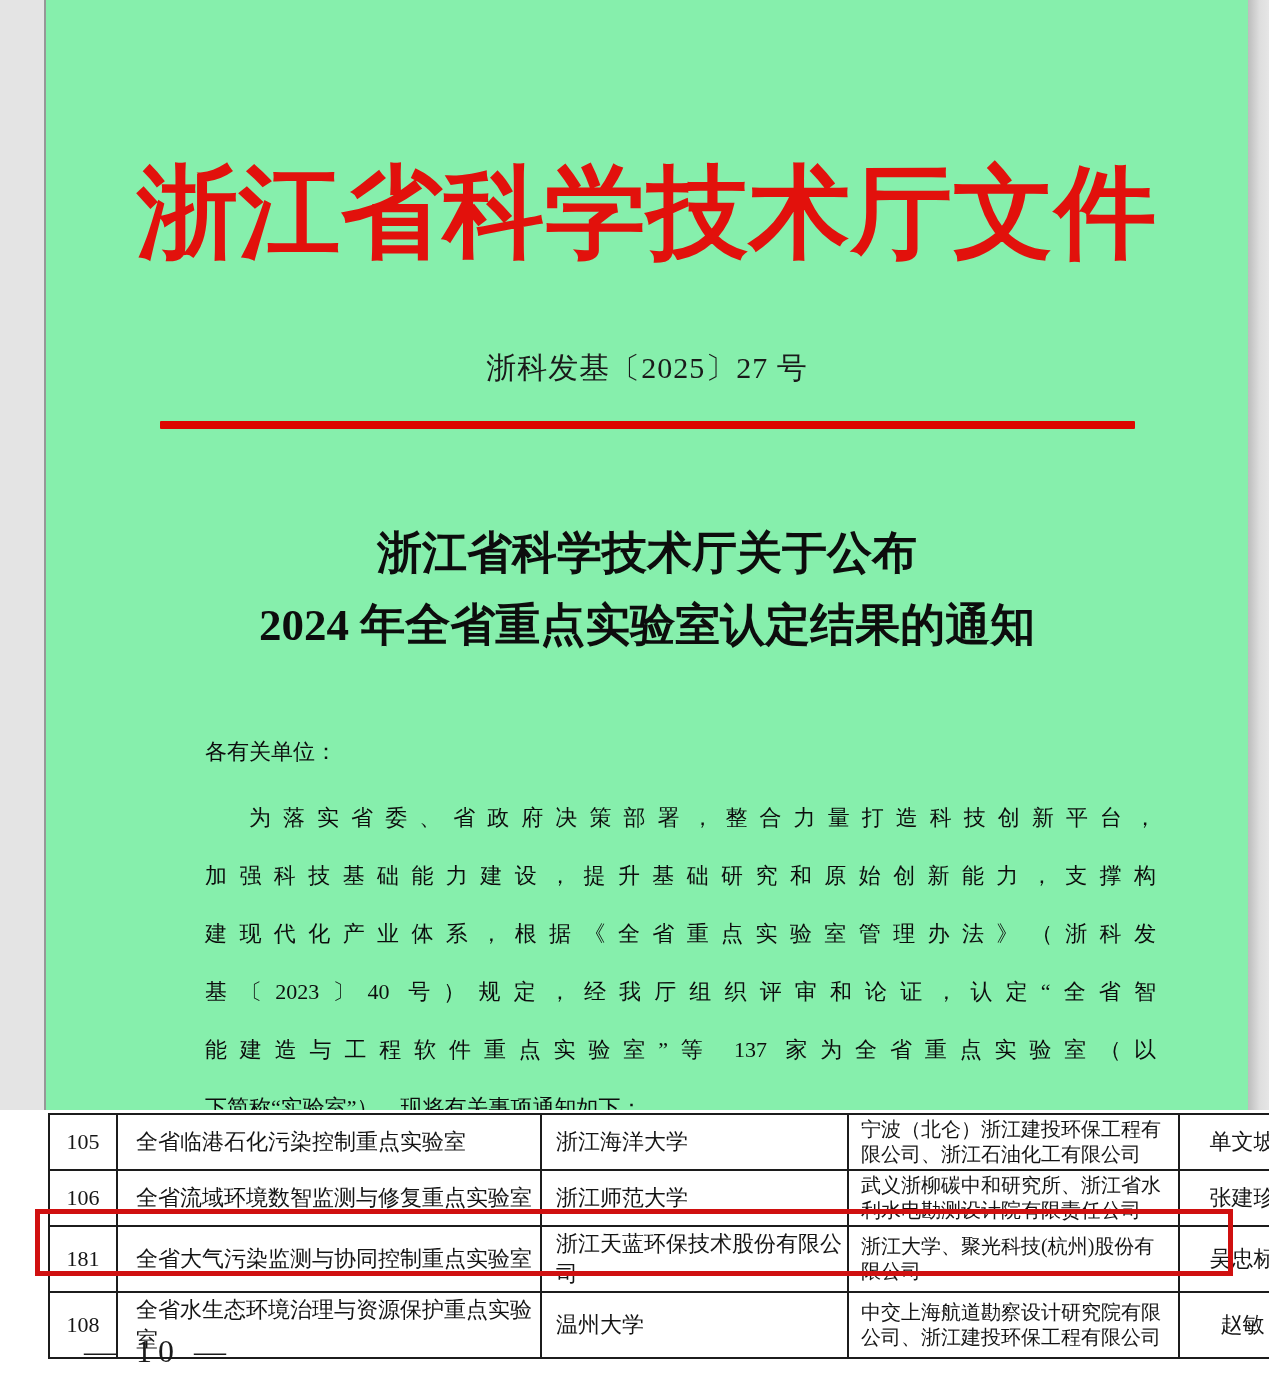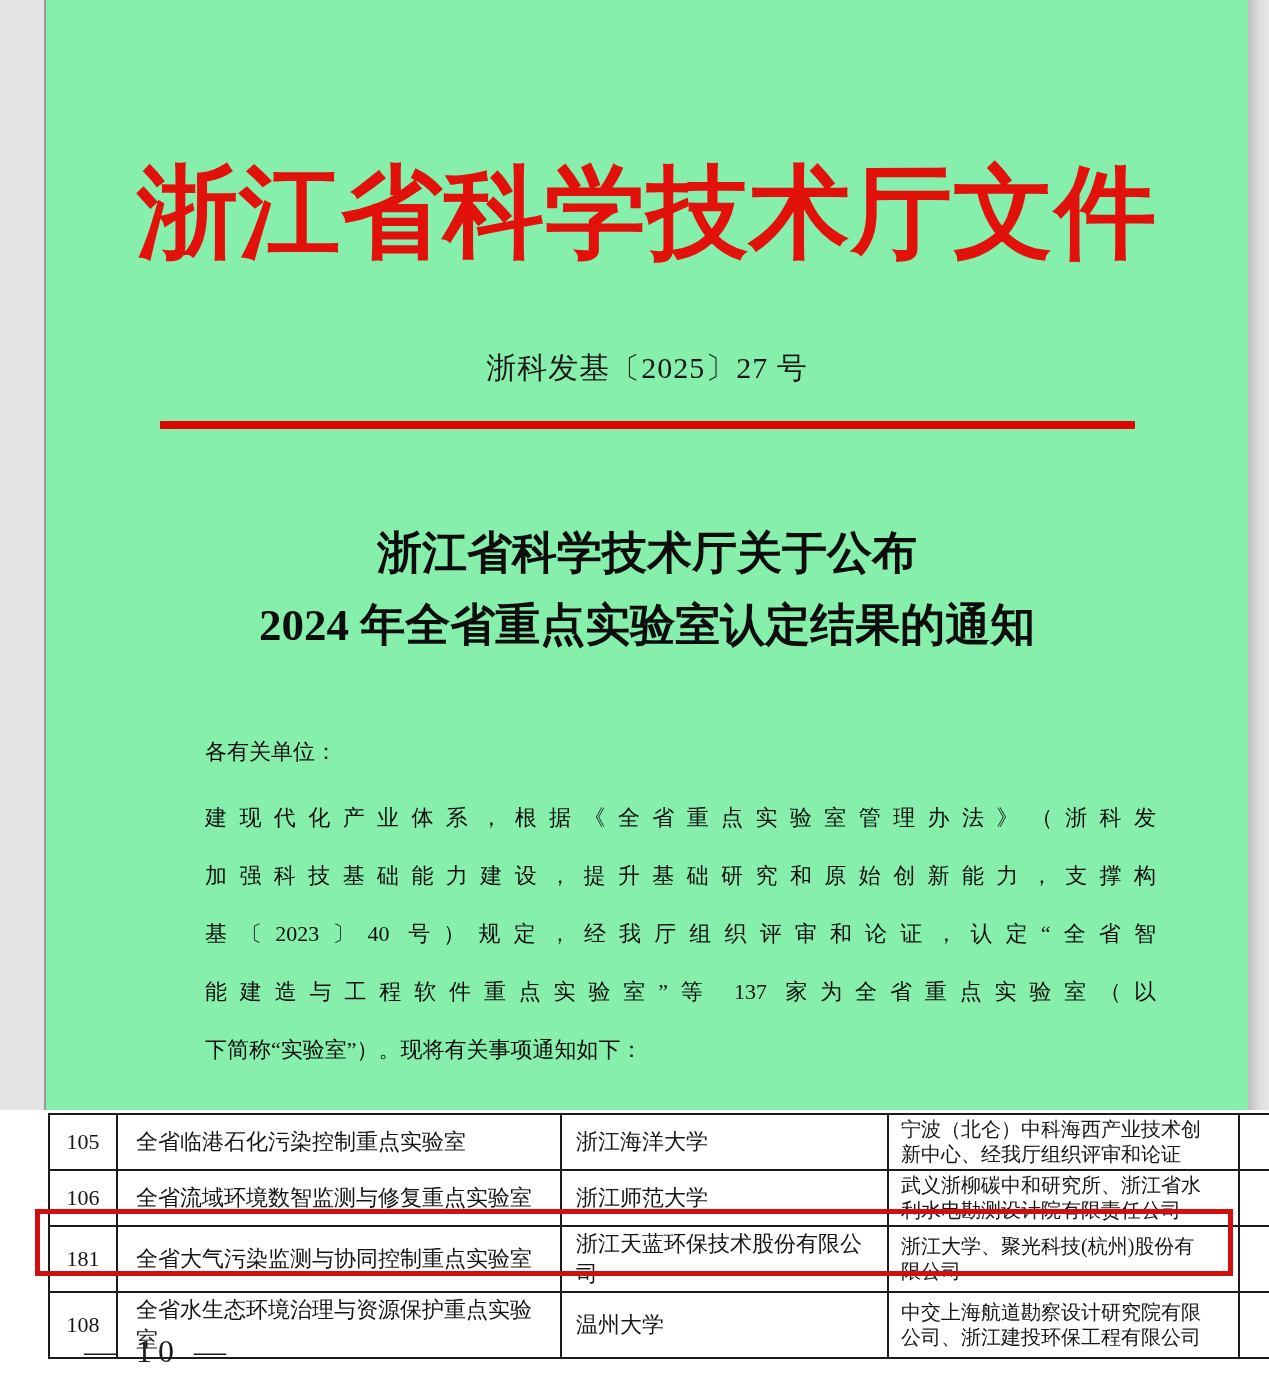--- a/index.html
+++ b/index.html
@@ -97,21 +97,21 @@
   table.lab-table {
     position: absolute; left: 48px; top: 3px;
     border-collapse: collapse;
     table-layout: fixed;
     width: 1179px;
     font-size: 22px;
     color: #151515;
   }
   .lab-table td {
     border: 2px solid #1c1c1c;
-    padding: 2px 24px;
+    padding: 2px 4px;
     height: 48px;
     vertical-align: middle;
     overflow: hidden;
   }
   td.c-no { width: 62px; text-align: center; padding: 2px 2px; }
   td.c-lab { width: 400px; text-align: left; padding-left: 18px; }
   td.c-inst { width: 287px; text-align: left; padding-left: 14px; font-size: 22px; }
   td.c-part { width: 313px; text-align: left; font-size: 20px; line-height: 25px; padding-left: 12px; }
   td.c-dir { width: 117px; text-align: center; }
 
@@ -147,36 +147,37 @@
 
     <div class="red-rule"></div>
 
     <div class="subject">
       <div>浙江省科学技术厅关于公布</div>
       <div>2024 年全省重点实验室认定结果的通知</div>
     </div>
 
     <div class="body-block">
       <div class="salutation">各有关单位：</div>
+      <div class="para-line first">为落实省委、省政府决策部署，整合力量打造科技创新平台，</div>
+      <div class="para-line">加强科技基础能力建设，提升基础研究和原始创新能力，支撑构</div>
       <div class="para-line">建现代化产业体系，根据《全省重点实验室管理办法》（浙科发</div>
-      <div class="para-line">加强科技基础能力建设，提升基础研究和原始创新能力，支撑构</div>
       <div class="para-line">基〔2023〕40 号）规定，经我厅组织评审和论证，认定“全省智</div>
       <div class="para-line">能建造与工程软件重点实验室”等 137 家为全省重点实验室（以</div>
       <div class="para-line last">下简称“实验室”）。现将有关事项通知如下：</div>
     </div>
   </div>
 
   <div class="table-section">
     <table class="lab-table">
       <tbody>
         <tr>
           <td class="c-no">105</td>
           <td class="c-lab">全省临港石化污染控制重点实验室</td>
           <td class="c-inst">浙江海洋大学</td>
-          <td class="c-part">宁波（北仑）中科海西产业技术创新中心、经我厅组织评审和论证</td>
+          <td class="c-part">宁波（北仑）浙江建投环保工程有限公司、浙江石油化工有限公司</td>
           <td class="c-dir">单文坡</td>
         </tr>
         <tr>
           <td class="c-no">106</td>
           <td class="c-lab">全省流域环境数智监测与修复重点实验室</td>
           <td class="c-inst">浙江师范大学</td>
           <td class="c-part">武义浙柳碳中和研究所、浙江省水利水电勘测设计院有限责任公司</td>
           <td class="c-dir">张建珍</td>
         </tr>
         <tr>

